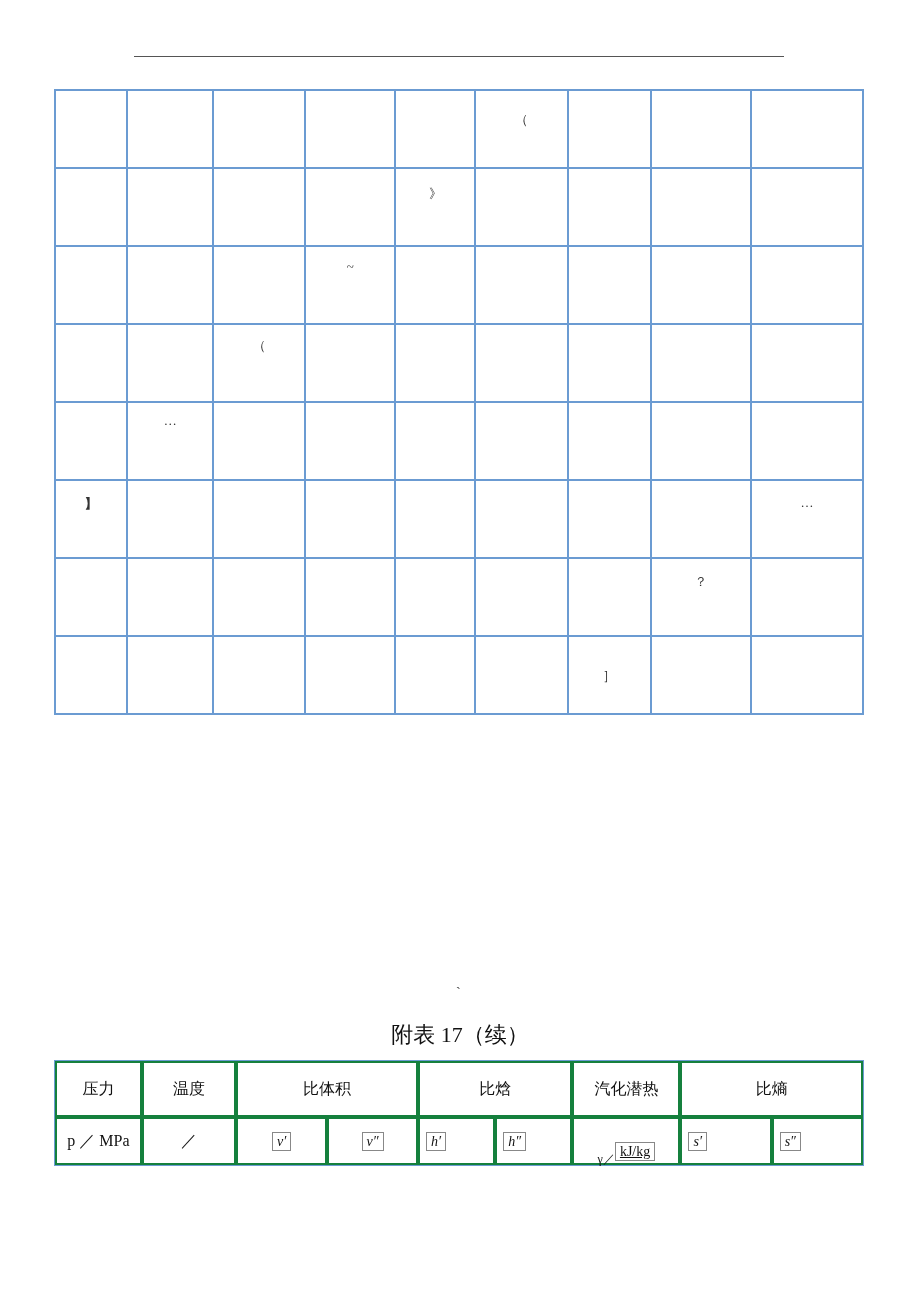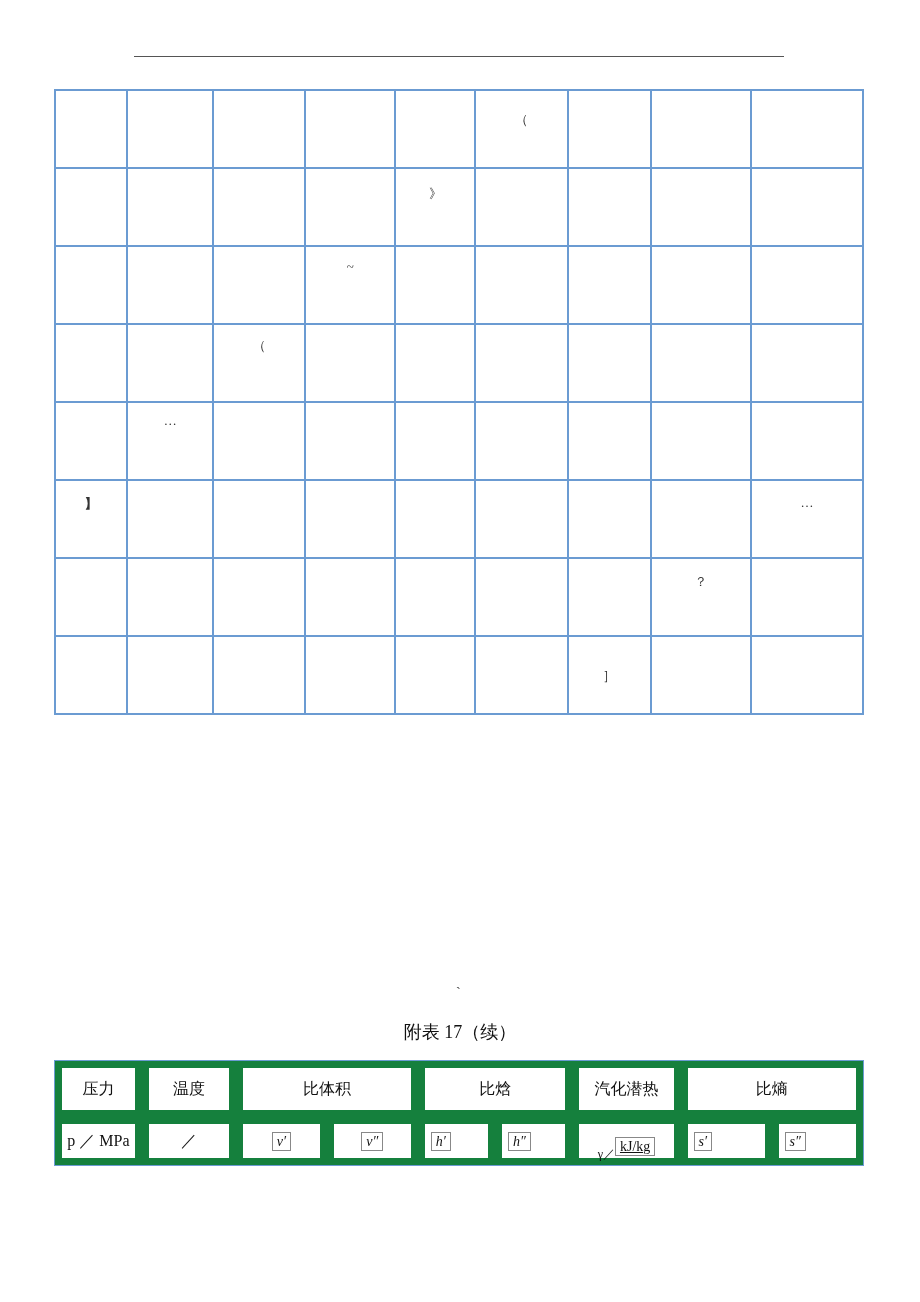--- a/index.html
+++ b/index.html
@@ -54,35 +54,35 @@
       left: 456px;
       font-size: 14px;
       color: #333;
     }
     .caption {
       position: absolute;
       top: 1020px;
       left: 0;
       width: 920px;
       text-align: center;
-      font-size: 18px;
+      font-size: 22px;
       color: #111;
       font-family: "SimSun", serif;
     }
     .table2 {
       position: absolute;
       top: 1060px;
       left: 54px;
       width: 810px;
       border-collapse: separate;
       border-spacing: 0;
       border: 1px solid #6b9bd2;
     }
     .table2 td {
-      border: 7px solid #15803d;
+      border: 2px solid #15803d;
       vertical-align: middle;
       text-align: center;
       font-size: 16px;
       color: #111;
       padding: 0;
     }
     .table2 tr.hdr td {
       height: 56px;
     }
     .table2 tr.sub td {

